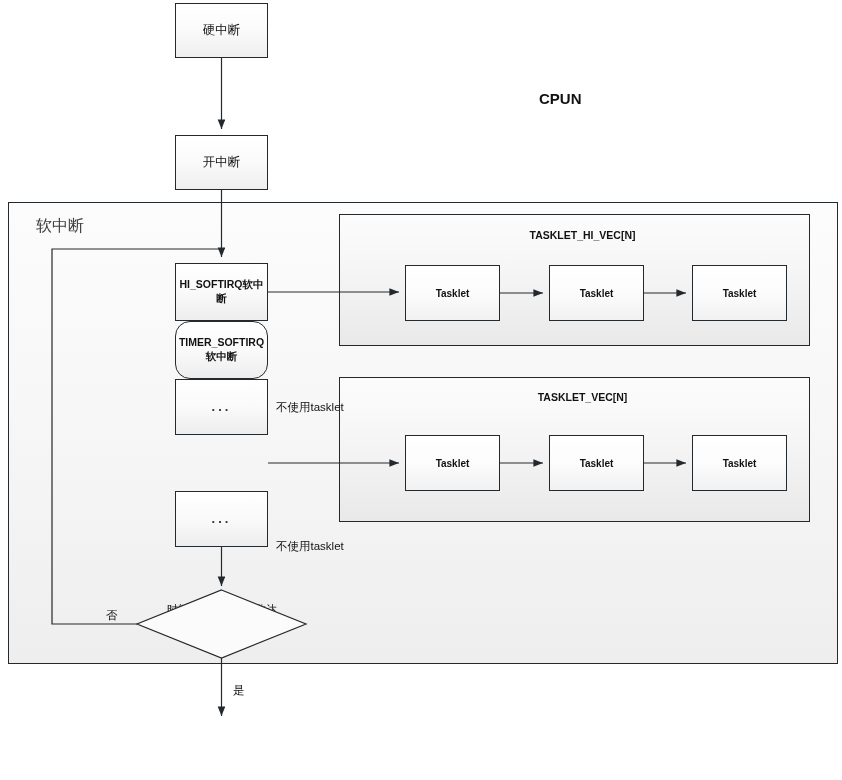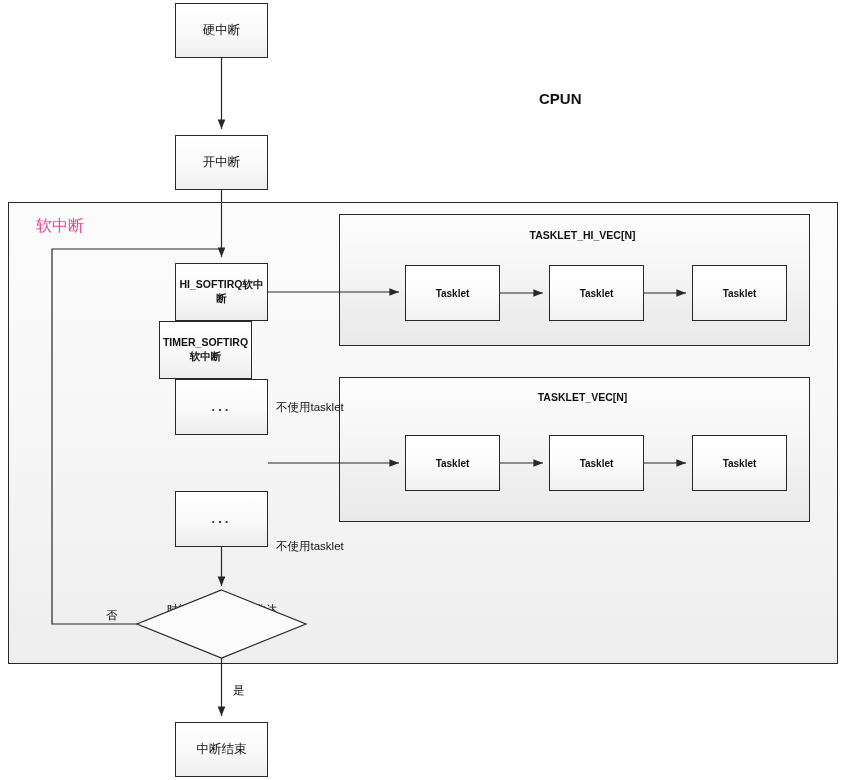--- a/index.html
+++ b/index.html
@@ -93,21 +93,21 @@
     position: absolute;
     font-size: 11.5px;
     color: #111111;
     white-space: nowrap;
     line-height: 1.45;
   }
   .lbl-bold { font-weight: normal; margin-top: 28px; }
   .section-title {
     position: absolute;
     font-size: 16px;
-    color: #ec4899;
+    color: #404040;
     white-space: nowrap;
     text-align: center;
   }
   .cpu-title {
     position: absolute;
     font-size: 15px;
     font-weight: bold;
     color: #111111;
     white-space: nowrap;
   }
@@ -149,24 +149,23 @@
   <div class="tasklet" style="left:692px; top:265px; width:95px; height:56px;">Tasklet</div>
 
   <div class="tasklet" style="left:405px; top:435px; width:95px; height:56px;">Tasklet</div>
   <div class="tasklet" style="left:549px; top:435px; width:95px; height:56px;">Tasklet</div>
   <div class="tasklet" style="left:692px; top:435px; width:95px; height:56px;">Tasklet</div>
 
   <div class="box flowbox" style="left:175px; top:135px; width:93px; height:55px;">开中断</div>
 
   <div class="box flowbox" style="left:175px; top:3px; width:93px; height:55px;">硬中断</div>
 
-  <div class="box flowbox" style="left:175px; top:722px; width:93px; height:55px;">中断结束</div>
 
   <div class="listcell" style="left:175px; top:263px; width:93px; height:58px;">HI_SOFTIRQ软中断</div>
-  <div class="listcell" style="left:159px; top:321px; width:93px; height:58px;">TIMER_SOFTIRQ软中断</div>
+  <div class="listcell" style="left:175px; top:321px; width:93px; height:58px;border-radius:15px;">TIMER_SOFTIRQ软中断</div>
   <div class="listcell dots" style="left:175px; top:379px; width:93px; height:56px;">...</div>
   <div class="listcell dots" style="left:175px; top:491px; width:93px; height:56px;">...</div>
 
 
   <div class="diamond-text" style="left:152px; top:602px;">
     <div>时间结束或循环次数达</div>
     <div>到10次或无软中断需要</div>
     <div>执行</div>
   </div>
 

